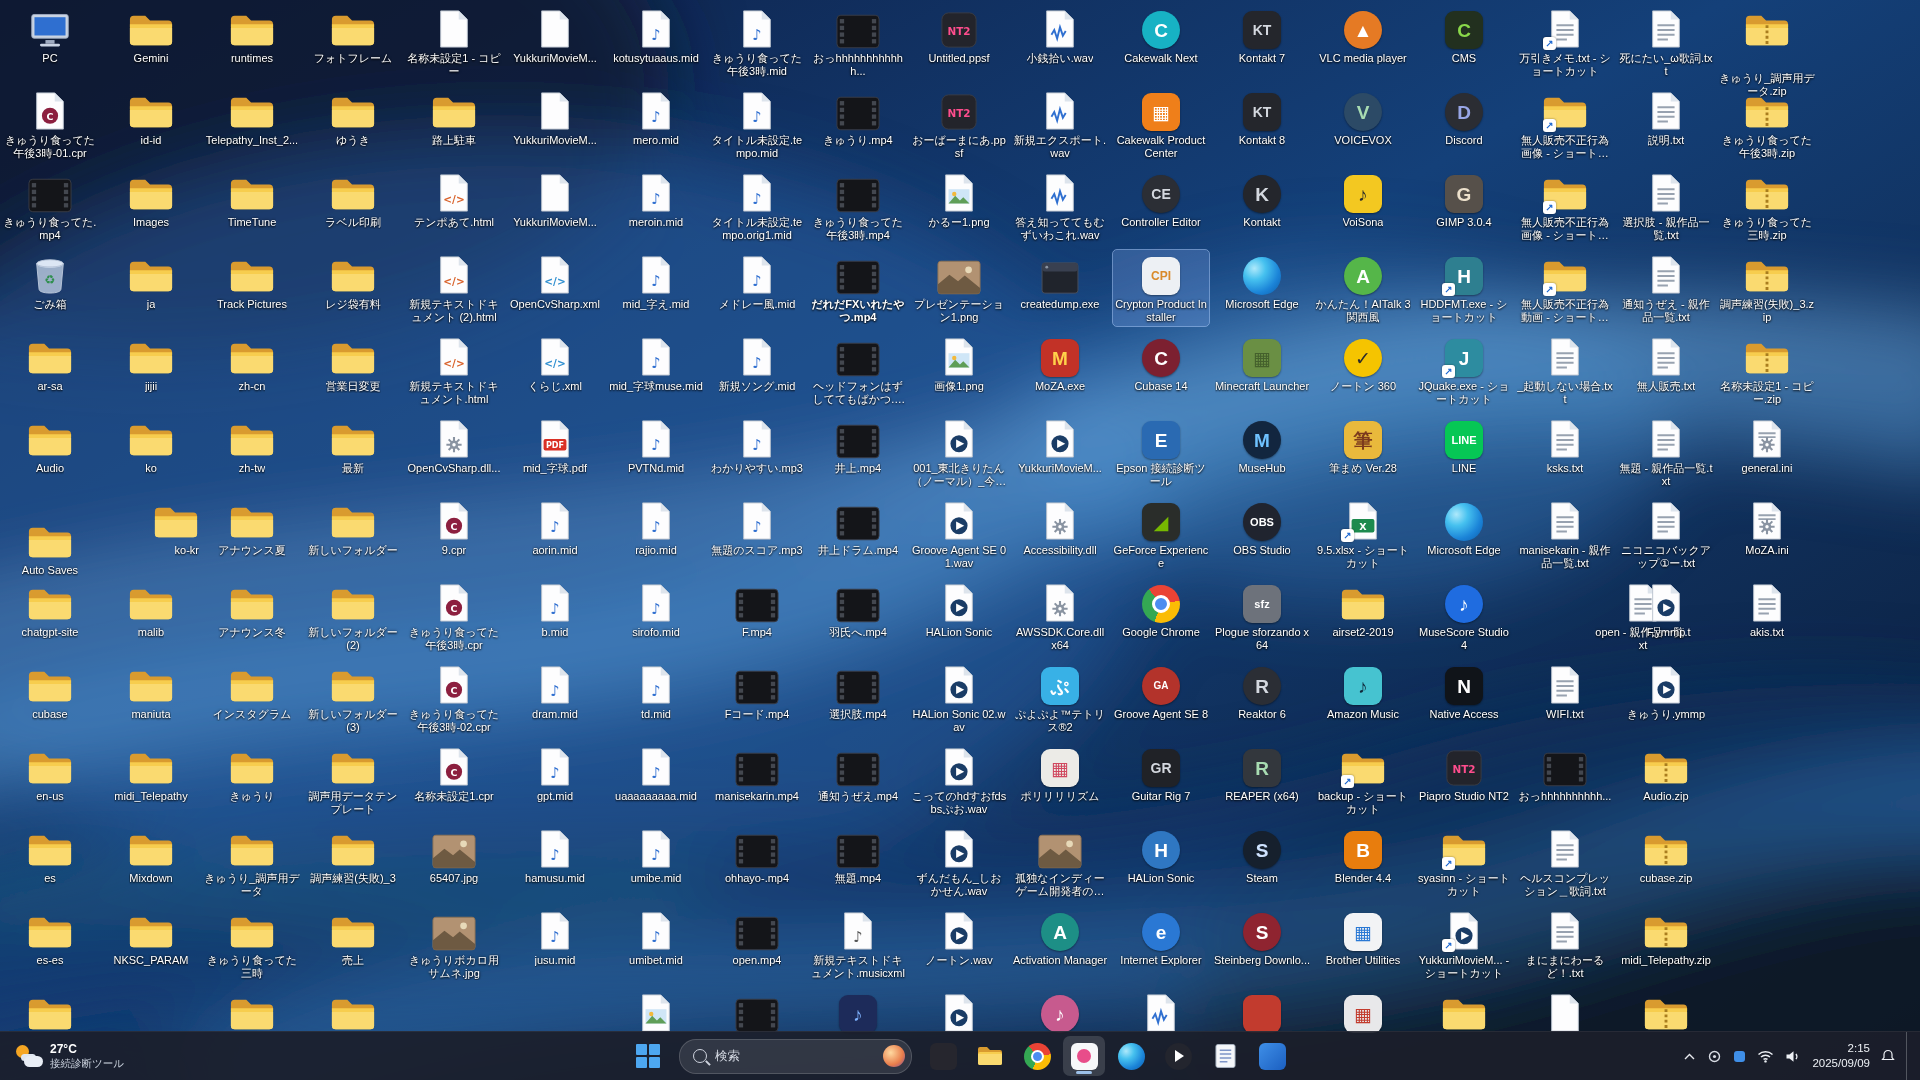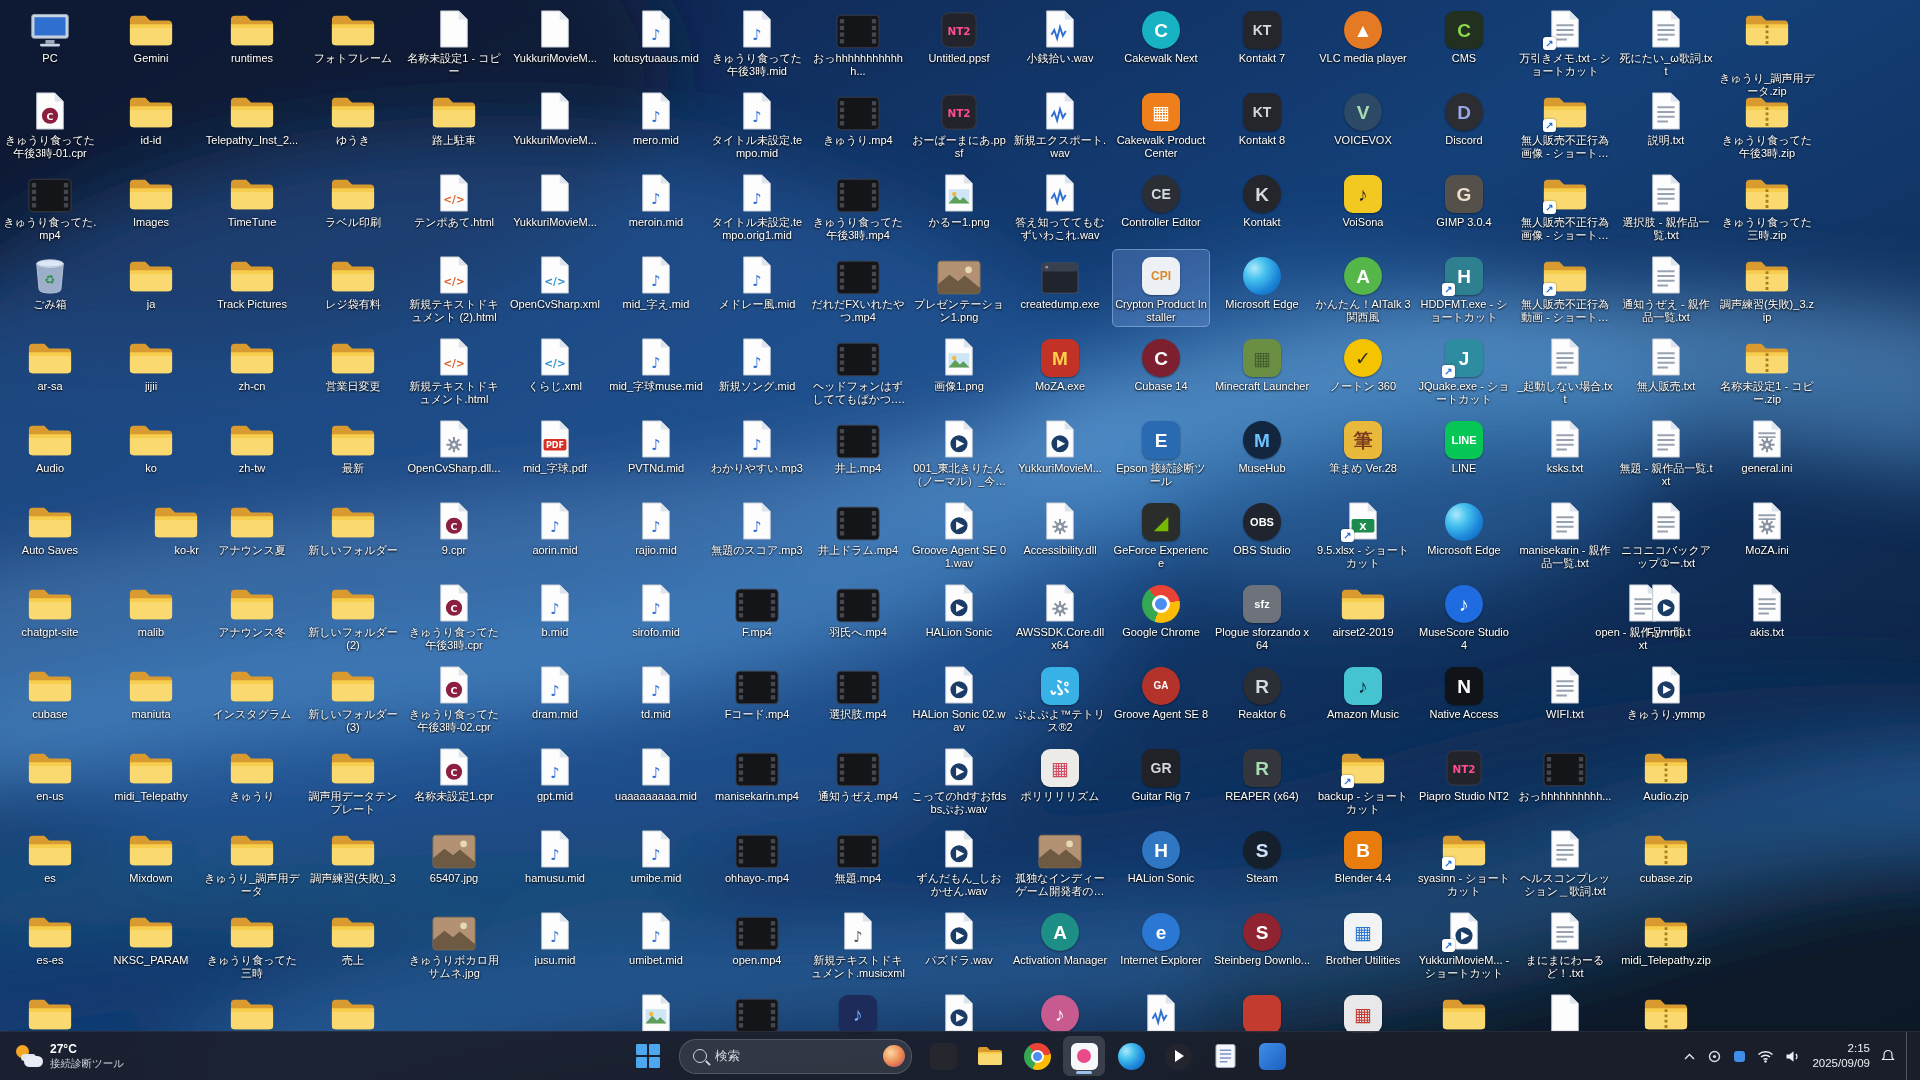--- a/index.html
+++ b/index.html
@@ -713,21 +713,21 @@
       <div class="icon" style="left: 709px; top: 250px;">
         <div class="glyph">
           <svg viewBox="0 0 34 42" width="34" height="40">
             <path d="M3 2h19l9 9v29H3z" fill="#fdfdfe" stroke="#b9c2cd"></path>
             <path d="M22 2l9 9h-9z" fill="#dde4ec"></path>
             <text x="17" y="33" font-size="16" text-anchor="middle" fill="#2f6fd0">♪</text>
           </svg>
         </div>
         <div class="lbl">メドレー風.mid</div>
       </div>
-      <div class="icon" style="left: 810px; top: 250px;">
+      <div class="icon" style="left: 810px; top: 250px; font-weight: bold;">
         <div class="glyph">
           <svg viewBox="0 0 46 36" width="44" height="35">
             <rect x="1" y="1" width="44" height="34" rx="4" fill="#141519" stroke="#3a3d46"></rect>
             <g fill="#43474f">
               <rect x="4" y="5" width="4.5" height="4.5"></rect>
               <rect x="4" y="12" width="4.5" height="4.5"></rect>
               <rect x="4" y="19" width="4.5" height="4.5"></rect>
               <rect x="4" y="26" width="4.5" height="4.5"></rect>
               <rect x="37.5" y="5" width="4.5" height="4.5"></rect>
               <rect x="37.5" y="12" width="4.5" height="4.5"></rect>
@@ -1176,21 +1176,21 @@
             </g>
             <g fill="none" stroke="#8a94a2" stroke-width="2.2">
               <path d="M17 19v16M9 27h16M11.4 21.4l11.2 11.2M22.6 21.4L11.4 32.6"></path>
             </g>
             <circle cx="17" cy="27" r="4.5" fill="#8a94a2"></circle>
             <circle cx="17" cy="27" r="1.8" fill="#fff"></circle>
           </svg>
         </div>
         <div class="lbl">general.ini</div>
       </div>
-      <div class="icon" style="left: 2px; top: 496px;">
+      <div class="icon" style="left: 2px; top: 516px;">
         <div class="glyph">
           <svg viewBox="0 0 48 38" width="46" height="38">
             <path d="M2 8q0-4 4-4h12l5 5h19q4 0 4 4v3H2z" fill="#d99b2f"></path>
             <path d="M2 13h44v18q0 4-4 4H6q-4 0-4-4z" fill="#f7cd4e"></path>
             <path d="M2 17h44v14q0 4-4 4H6q-4 0-4-4z" fill="#fada70"></path>
           </svg>
         </div>
         <div class="lbl">Auto Saves</div>
       </div>
       <div class="icon" style="left: 103px; top: 496px; align-items: flex-end;">
@@ -2210,21 +2210,21 @@
       </div>
       <div class="icon" style="left: 911px; top: 906px;">
         <div class="glyph">
           <svg viewBox="0 0 34 42" width="34" height="40">
             <path d="M3 2h19l9 9v29H3z" fill="#fdfdfe" stroke="#b9c2cd"></path>
             <path d="M22 2l9 9h-9z" fill="#dde4ec"></path>
             <circle cx="17" cy="26" r="9" fill="#1a3c66"></circle>
             <path d="M14 21.5l8.5 4.5-8.5 4.5z" fill="#fff"></path>
           </svg>
         </div>
-        <div class="lbl">パズドラ.wav</div>
+        <div class="lbl">ノートン.wav</div>
       </div>
       <div class="icon" style="left: 1012px; top: 906px;">
         <div class="glyph">
           <span class="tile" style="background:#1d8f86;border-radius:50%;color:#ffffff;font-size:19px">A</span>
         </div>
         <div class="lbl">Activation Manager</div>
       </div>
       <div class="icon" style="left: 1113px; top: 906px;">
         <div class="glyph">
           <span class="tile" style="background:#2a78d4;border-radius:50%;color:#ffffff;font-size:19px">e</span>

